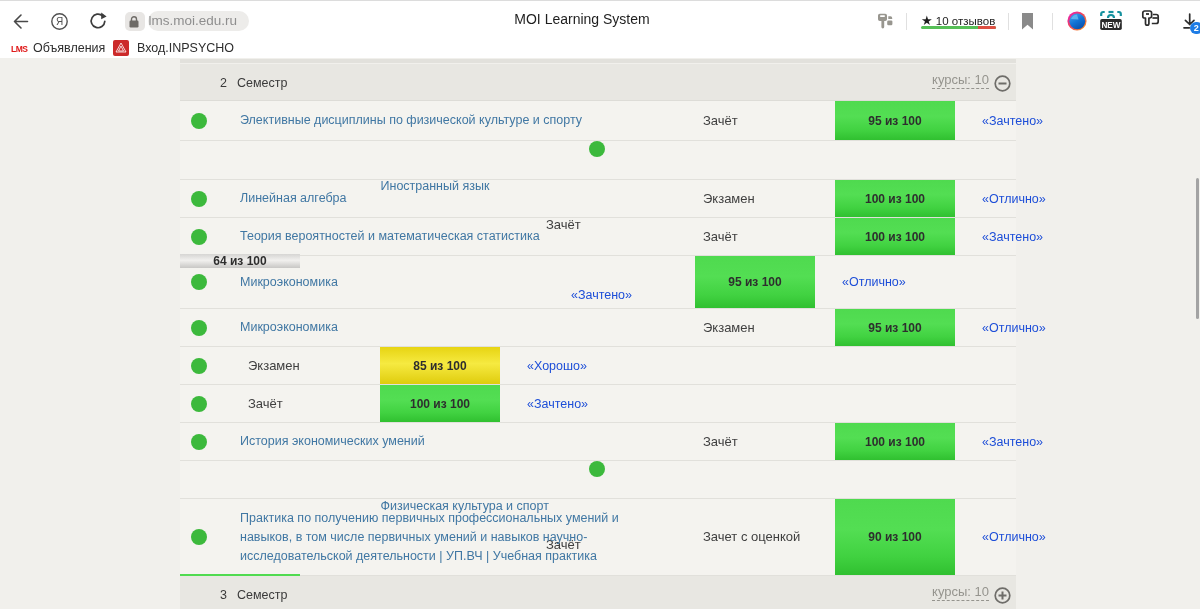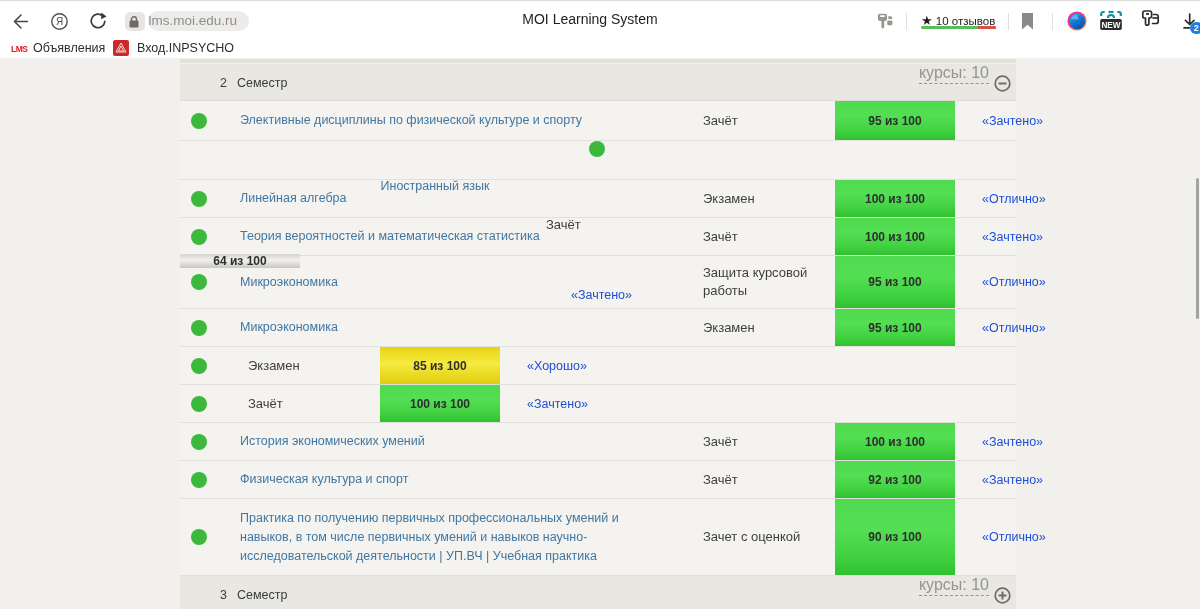--- a/index.html
+++ b/index.html
@@ -7,21 +7,21 @@
 body { font-family:"Liberation Sans", sans-serif; background:#f1f0ec; position:relative; }
 
 
 #chrome { position:absolute; left:0; top:0; width:1200px; height:58px; background:#fff; border-top:1px solid #dcdcdc; }
 #toolbar { position:absolute; left:0; top:1px; width:1200px; height:36px; background:#fff; }
 #bookbar { position:absolute; left:0; top:37px; width:1200px; height:21px; background:#fff; border-bottom:1px solid #d8d7d4; }
 
 .tb-icon { position:absolute; }
 #addr-lock { position:absolute; left:124.5px; top:9.5px; width:20px; height:19px; background:#e8e6e4; border-radius:5px; }
 #addr-pill { position:absolute; left:147.5px; top:9px; width:101px; height:20px; background:#edecea; border-radius:10px; color:#8e8e8e; font-size:13.5px; line-height:20px; padding-left:3px; text-indent:-2px; }
-#page-title { position:absolute; left:0; top:0; width:1164px; text-align:center; font-size:14px; line-height:35px; color:#1e1e1e;margin-left:8px; }
+#page-title { position:absolute; left:0; top:0; width:1164px; text-align:center; font-size:14px; line-height:35px; color:#1e1e1e; }
 
 #reviews { position:absolute; left:921px; top:11px; width:80px; font-size:11.5px; color:#1e1e1e; white-space:nowrap; }
 #reviews .bar { position:absolute; left:0px; top:12.5px; width:75px; height:3px; background:#56bf57; border-radius:1.5px; overflow:hidden; }
 #reviews .bar i { position:absolute; right:0; top:0; width:18px; height:3px; background:#dd4f43; display:block; }
 
 .vdiv { position:absolute; top:11px; width:1px; height:17px; background:#e0e0e0; }
 
 #badge2 { position:absolute; left:1190px; top:19.5px; width:12.5px; height:12.5px; background:#1d7ce5; border-radius:50%; color:#fff; font-size:9px; font-weight:bold; text-align:center; line-height:12.5px; }
 
 
@@ -29,21 +29,21 @@
 #lmslogo { position:absolute; left:11px; top:6px; font-size:8.5px; font-weight:bold; color:#e01a1a; letter-spacing:-0.5px; }
 #psyicon { position:absolute; left:113px; top:2px; width:16px; height:16px; background:#cc2a2a; border-radius:2px; }
 
 
 #page { position:absolute; left:0; top:58px; width:1200px; height:551px; background:#f1f0ec; }
 #table { position:absolute; left:180px; top:1px; width:836px; }
 #sliver { height:4px; background:#e2e1dc; margin-bottom:1px; }
 .sem-h { height:37px; background:#e8e7e2; border-bottom:1px solid #dddcd7; position:relative; font-size:12.5px; color:#3a3a3a; }
 .sem-h .num { position:absolute; left:40px; top:12px; }
 .sem-h .name { position:absolute; left:57px; top:12px; }
-.sem-h .kursy { position:absolute; right:27px; top:0; color:#95948e; font-size:16px; border-bottom:1px dashed #95948e; padding-bottom:1px; }
+.sem-h .kursy { position:absolute; right:27px; top:8px; color:#95948e; font-size:13px; border-bottom:1px dashed #95948e; padding-bottom:1px; }
 .sem-h svg { position:absolute; right:5px; top:10.5px; }
 
 .row { display:flex; background:#f4f3ef; border-bottom:1px solid #e1e0db; align-items:center;gap:20px; }
 .c1 { width:40px; flex:none; display:flex; justify-content:flex-start; padding-left:11px; }
 .c1 i { width:16px; height:16px; border-radius:50%; background:#3cb93c; display:block; }
 .c2 { width:435px; flex:none; color:#4077a3; font-size:12.5px; line-height:19px; padding-right:20px; }
 .c3 { width:120px; flex:none; color:#3f3f3f; font-size:13px; line-height:18px; padding-left:8px; padding-right:4px; }
 .c4 { width:120px; flex:none; align-self:stretch; display:flex; align-items:center; justify-content:center; font-size:12px; font-weight:bold; color:#2e2e2e; }
 .c4.green { background:linear-gradient(180deg,#4fda4f 0%,#53de53 40%,#41d241 75%,#30c030 100%); }
 .c4.gray { background:linear-gradient(180deg,#d6d5d3 0%,#f1f0ee 45%,#c8c7c5 100%); }
@@ -200,21 +200,20 @@
       <div class="c2">Теория вероятностей и математическая статистика</div>
       <div class="c3">Зачёт</div>
       <div class="c4 green">100 из 100</div>
       <div class="c5">«Зачтено»</div>
     </div>
     <div class="row" style="height:53px;">
       <div class="c1">
           <i></i>
         </div>
       <div class="c2">Микроэкономика</div>
-      <div class="c3">Защита курсовой работы</div>
       <div class="c4 green">95 из 100</div>
       <div class="c5">«Отлично»</div>
     </div>
     <div class="row" style="height:38px;">
       <div class="c1">
           <i></i>
         </div>
       <div class="c2">Микроэкономика</div>
       <div class="c3">Экзамен</div>
       <div class="c4 green">95 из 100</div>
@@ -238,21 +237,21 @@
     </div>
     <div class="row" style="height:38px;">
       <div class="c1">
           <i></i>
         </div>
       <div class="c2">История экономических умений</div>
       <div class="c3">Зачёт</div>
       <div class="c4 green">100 из 100</div>
       <div class="c5">«Зачтено»</div>
     </div>
-    <div class="row" style="height:38px;">
+    <div class="row" style="height:38px;flex-direction:column;">
       <div class="c1">
           <i></i>
         </div>
       <div class="c2">Физическая культура и спорт</div>
       <div class="c3">Зачёт</div>
       <div class="c4 green">92 из 100</div>
       <div class="c5">«Зачтено»</div>
     </div>
     <div class="row" style="height:77px;">
       <div class="c1">

